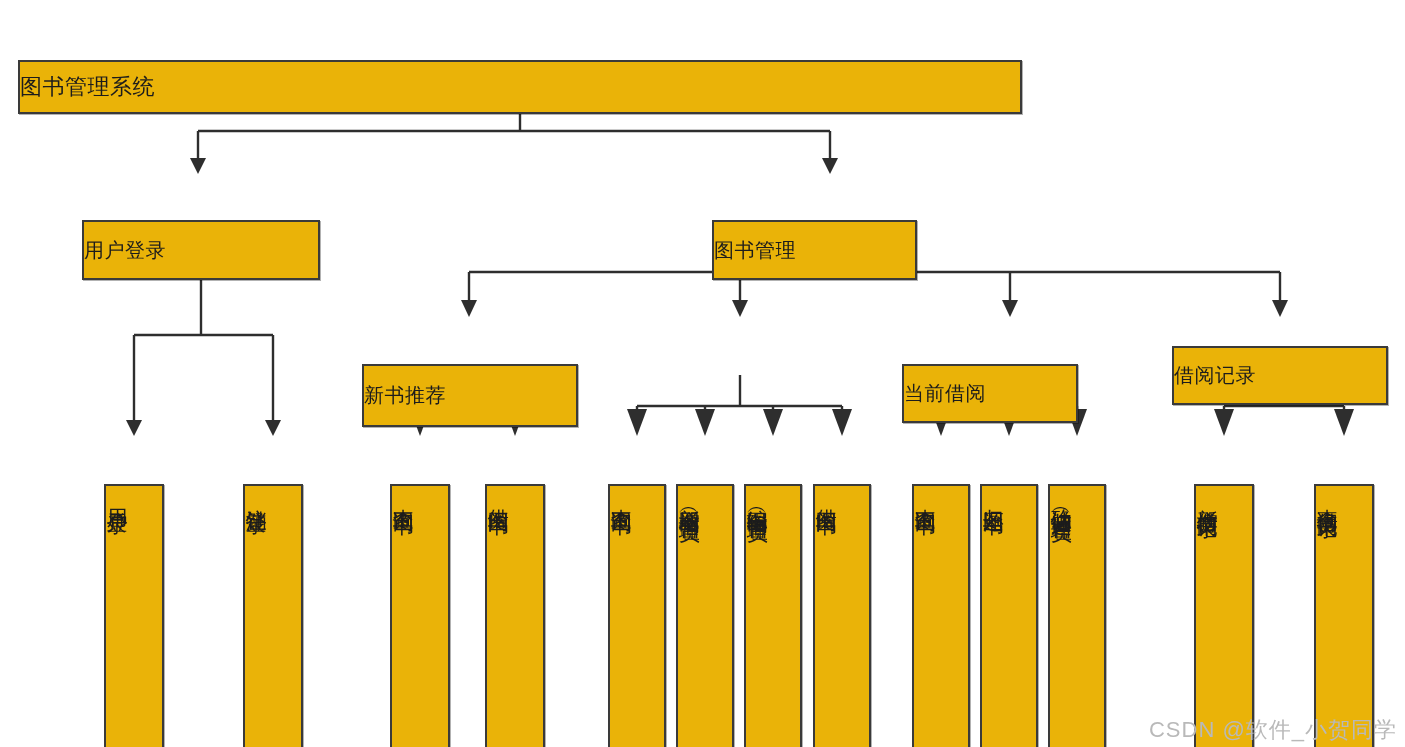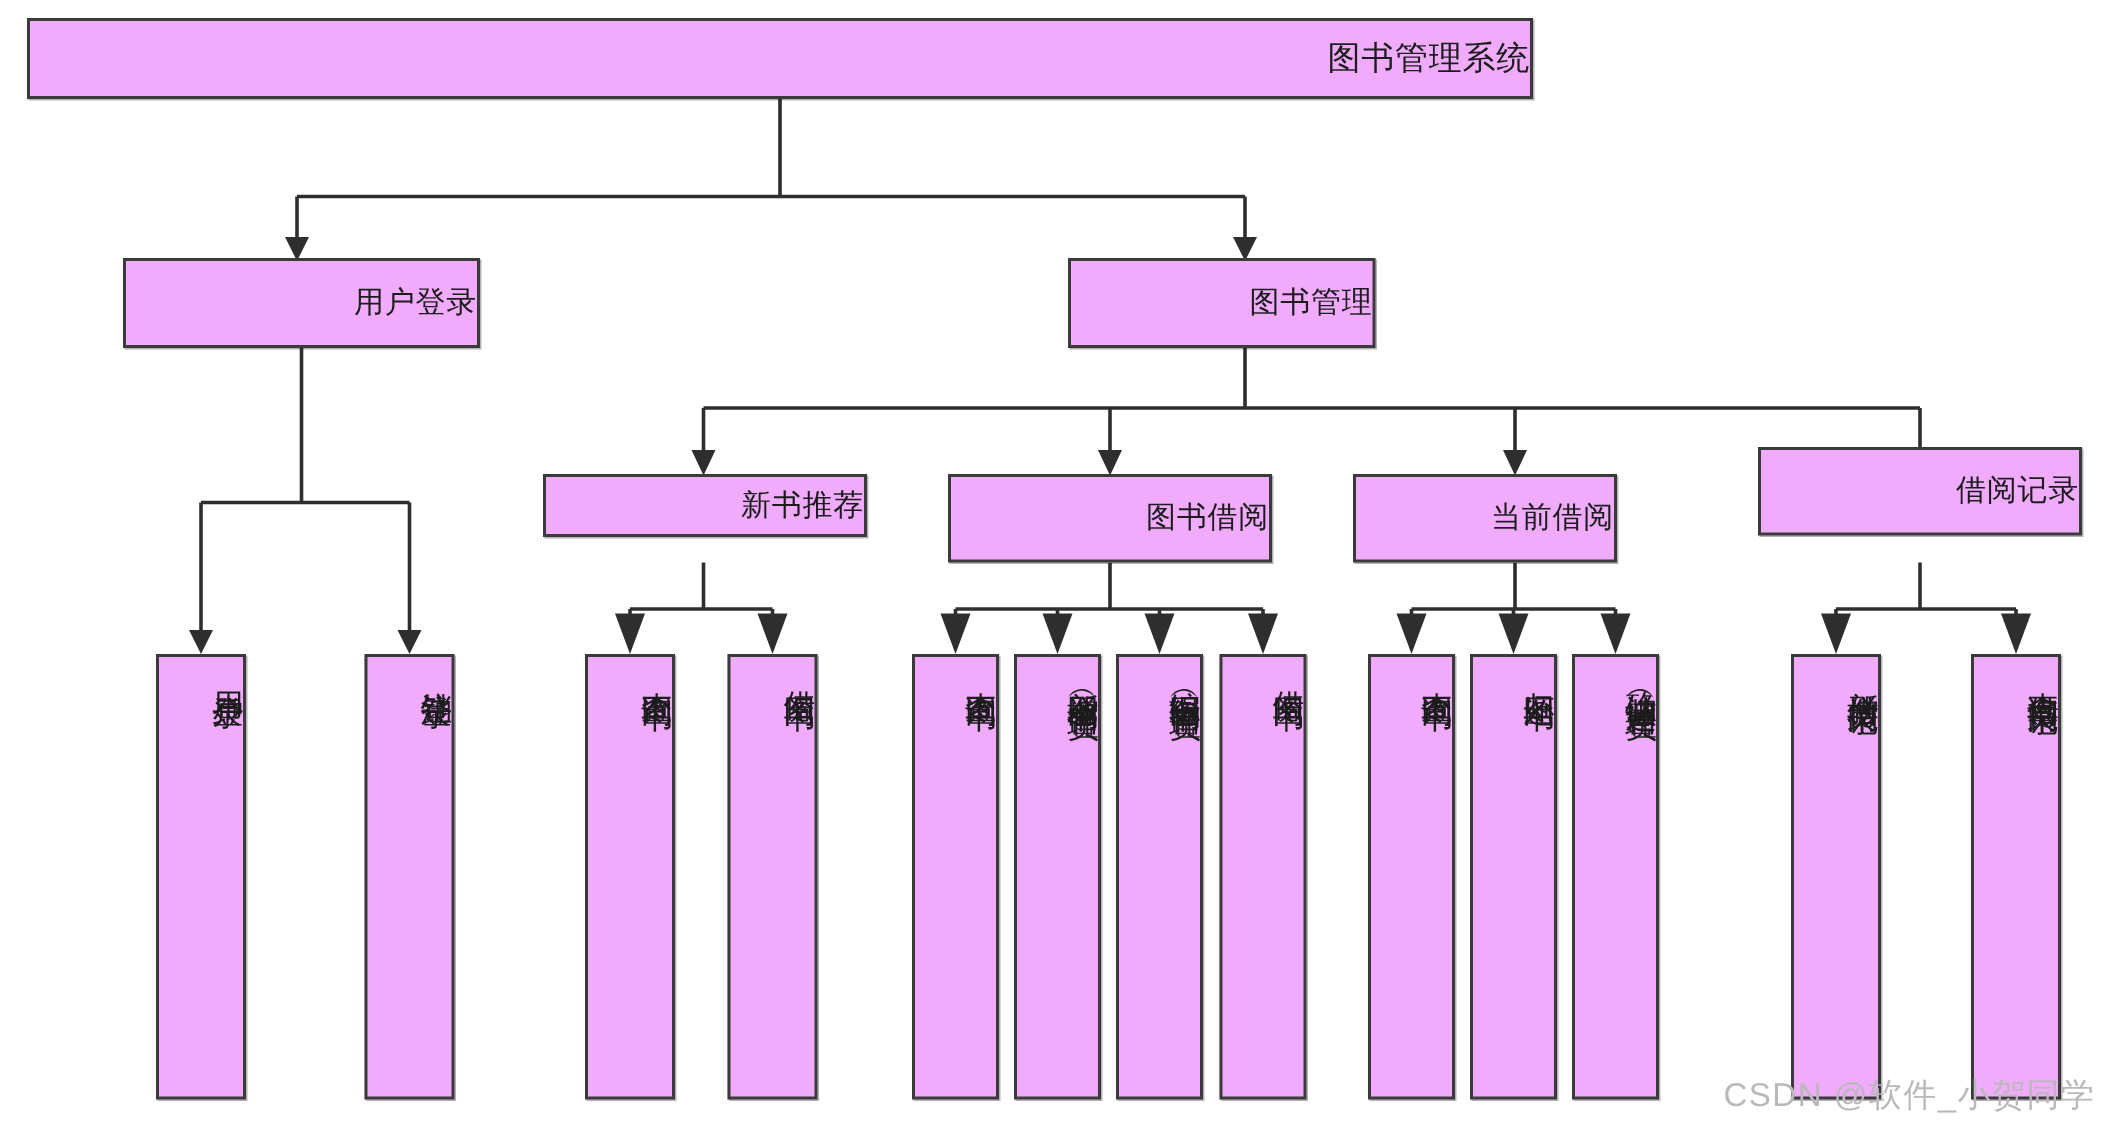--- a/index.html
+++ b/index.html
@@ -13,25 +13,26 @@
     width:1405px;
     height:747px;
     background:#ffffff;
     overflow:hidden;
   }
   
   .node{
     position:absolute;
     box-sizing:border-box;
     border:2px solid #3a3a3a;
-    background:#f0abfc;
+    background:#eab308;
     display:flex;
     align-items:center;
-    justify-content:flex-end;
+    justify-content:flex-start;
     box-shadow:1px 1px 0 rgba(0,0,0,.30);
+    margin-top:48px;
   }
   .node .lbl{
     font-size:20px;
     line-height:1.12;
     letter-spacing:.5px;
     color:#1c1c1c;
     text-align:center;
     white-space:nowrap;
   }
   
@@ -147,25 +148,22 @@
     <span class="lbl">图书管理系统</span>
   </div>
 
   <div class="node h" style="left:82px; top:172px; width:238px; height:60px;">
     <span class="lbl">用户登录</span>
   </div>
   <div class="node h" style="left:712px; top:172px; width:205px; height:60px;">
     <span class="lbl">图书管理</span>
   </div>
 
-  <div class="node h" style="left:362px; top:316px; width:216px; height:42px;">
+  <div class="node h" style="left:362px; top:316px; width:216px; height:63px;">
     <span class="lbl">新书推荐</span>
-  </div>
-  <div class="node h" style="left:632px; top:316px; width:216px; height:59px;">
-    <span class="lbl">图书借阅</span>
   </div>
   <div class="node h" style="left:902px; top:316px; width:176px; height:59px;">
     <span class="lbl">当前借阅</span>
   </div>
   <div class="node h" style="left:1172px; top:298px; width:216px; height:59px;">
     <span class="lbl">借阅记录</span>
   </div>
 
   <div class="node v" style="left:104px; top:436px; width:60px; height:297px;">
     <span class="lbl">用户登录</span>

